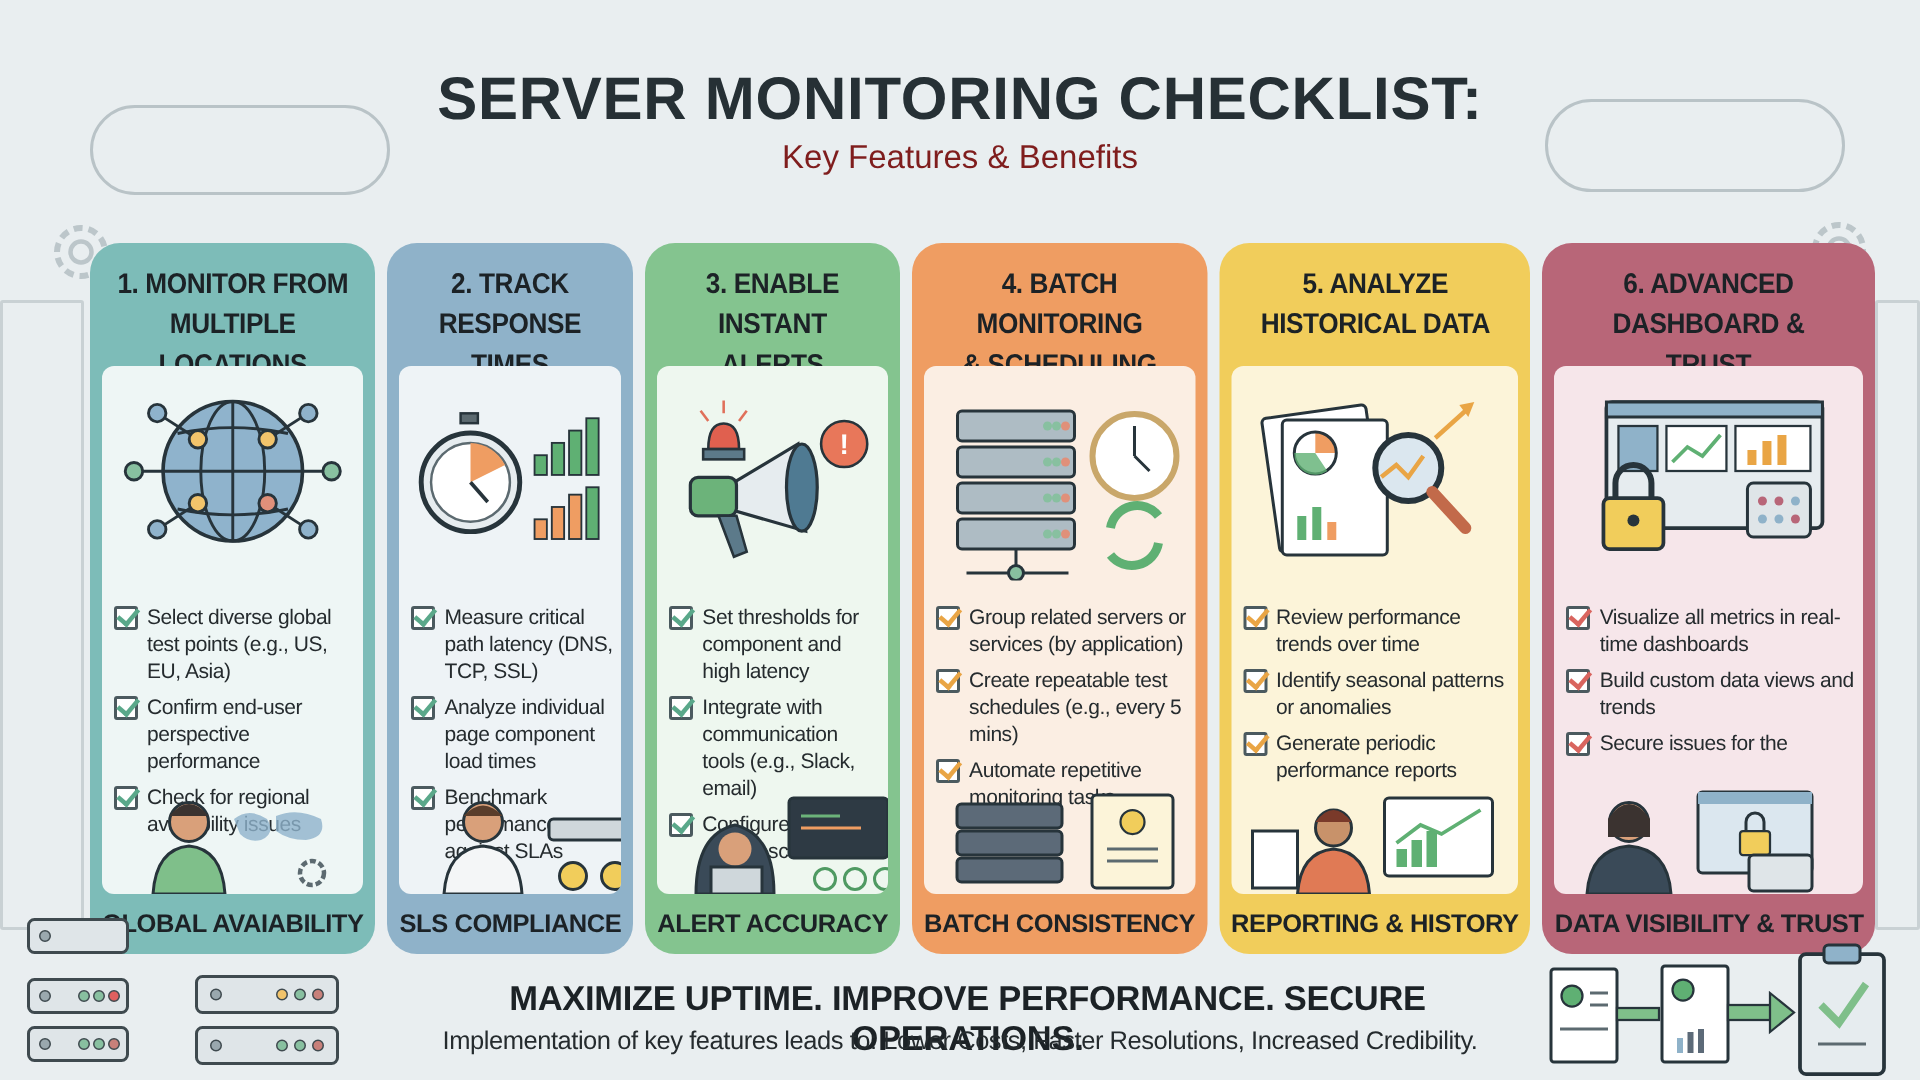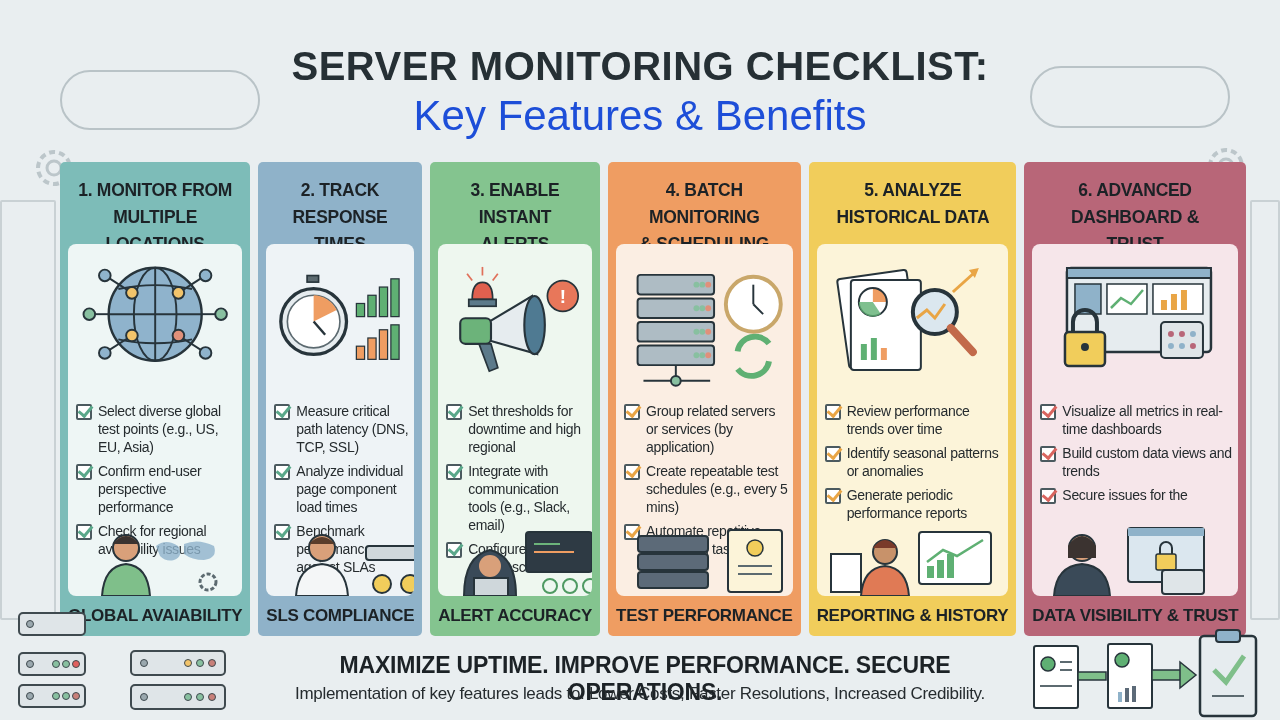--- a/index.html
+++ b/index.html
@@ -17,28 +17,28 @@
   .shelf {
     position: absolute; border: 2px solid #c9d1d4; border-radius: 2px;
   }
   .title-main {
     position: absolute; top: 44px; left: 0; width: 1280px; text-align: center;
     font-family: "Liberation Sans", sans-serif; font-weight: 700; font-size: 40px;
     letter-spacing: 0.5px; color: #263035;
   }
   .title-sub {
     position: absolute; top: 92px; left: 0; width: 1280px; text-align: center;
-    font-size: 42px; color: #1d4ed8;
+    font-size: 22px; color: #7f1d1d;
   }
   .panels {
     position: absolute; top: 162px; left: 60px; width: 1186px; height: 474px;
     display: flex; gap: 8px;
   }
   .panel {
-    flex: 1; border-radius: 5px; position: relative; padding: 10px 8px 0 8px;
+    flex: 1; border-radius: 20px; position: relative; padding: 10px 8px 0 8px;
     display: flex; flex-direction: column;
   }
   .panel-head {
     height: 72px; text-align: center; font-weight: 700; font-size: 19px;
     line-height: 27px; color: #1c2226; letter-spacing: -0.3px;
     padding-top: 4px;
     font-family: "Liberation Sans Narrow", "Liberation Sans", sans-serif;
     transform: scaleX(0.92);
   }
   .panel-body {
@@ -225,21 +225,21 @@
         <path d="M60 70 L110 40 L116 108 L60 92 Z" fill="#e6ecef" stroke="#27343b" stroke-width="2.5"></path>
         <ellipse cx="113" cy="74" rx="12" ry="34" fill="#4f7a92" stroke="#27343b" stroke-width="2.5"></ellipse>
         <rect x="26" y="66" width="36" height="30" rx="6" fill="#6cb37a" stroke="#27343b" stroke-width="2.5"></rect>
         <path d="M48 96 L60 128 L70 124 L62 96 Z" fill="#5c7a8a" stroke="#27343b" stroke-width="2"></path>
         <circle cx="146" cy="40" r="18" fill="#e8775a" stroke="#27343b" stroke-width="2"></circle>
         <text x="146" y="48" font-size="22" font-weight="bold" text-anchor="middle" fill="#fff" font-family="Liberation Sans, sans-serif">!</text>
       </svg>
       <div class="checks">
         <div class="check-item">
             <span class="cbox"></span>
-            <span class="check-text">Set thresholds for downtime and high regional</span>
+            <span class="check-text">Set thresholds for component and high latency</span>
           </div>
         <div class="check-item">
             <span class="cbox"></span>
             <span class="check-text">Integrate with communication tools (e.g., Slack, email)</span>
           </div>
         <div class="check-item">
             <span class="cbox"></span>
             <span class="check-text">Configure critical event escalation</span>
           </div>
       </div>
@@ -315,21 +315,21 @@
           <rect x="4" y="10" width="70" height="16" rx="3"></rect>
           <rect x="4" y="28" width="70" height="16" rx="3"></rect>
           <rect x="4" y="46" width="70" height="16" rx="3"></rect>
         </g>
         <rect x="94" y="4" width="54" height="62" rx="3" fill="#fcf4d9" stroke="#27343b" stroke-width="2"></rect>
         <circle cx="121" cy="22" r="8" fill="#f1cd5b" stroke="#27343b" stroke-width="1.5"></circle>
         <line x1="104" y1="40" x2="138" y2="40" stroke="#5c6a70" stroke-width="2"></line>
         <line x1="104" y1="48" x2="138" y2="48" stroke="#5c6a70" stroke-width="2"></line>
       </svg>
     </div>
-    <div class="panel-foot">TEST PERFORMANCE</div>
+    <div class="panel-foot">BATCH CONSISTENCY</div>
   </div>
 
   <div class="panel p5">
     <div class="panel-head">
       <div>5. ANALYZE</div>
       <div>HISTORICAL DATA</div>
     </div>
     <div class="panel-body">
       <svg class="illus" viewBox="0 0 180 135">
         <rect x="20" y="22" width="70" height="90" rx="3" fill="#fff" stroke="#27343b" stroke-width="2" transform="rotate(-8 55 67)"></rect>

